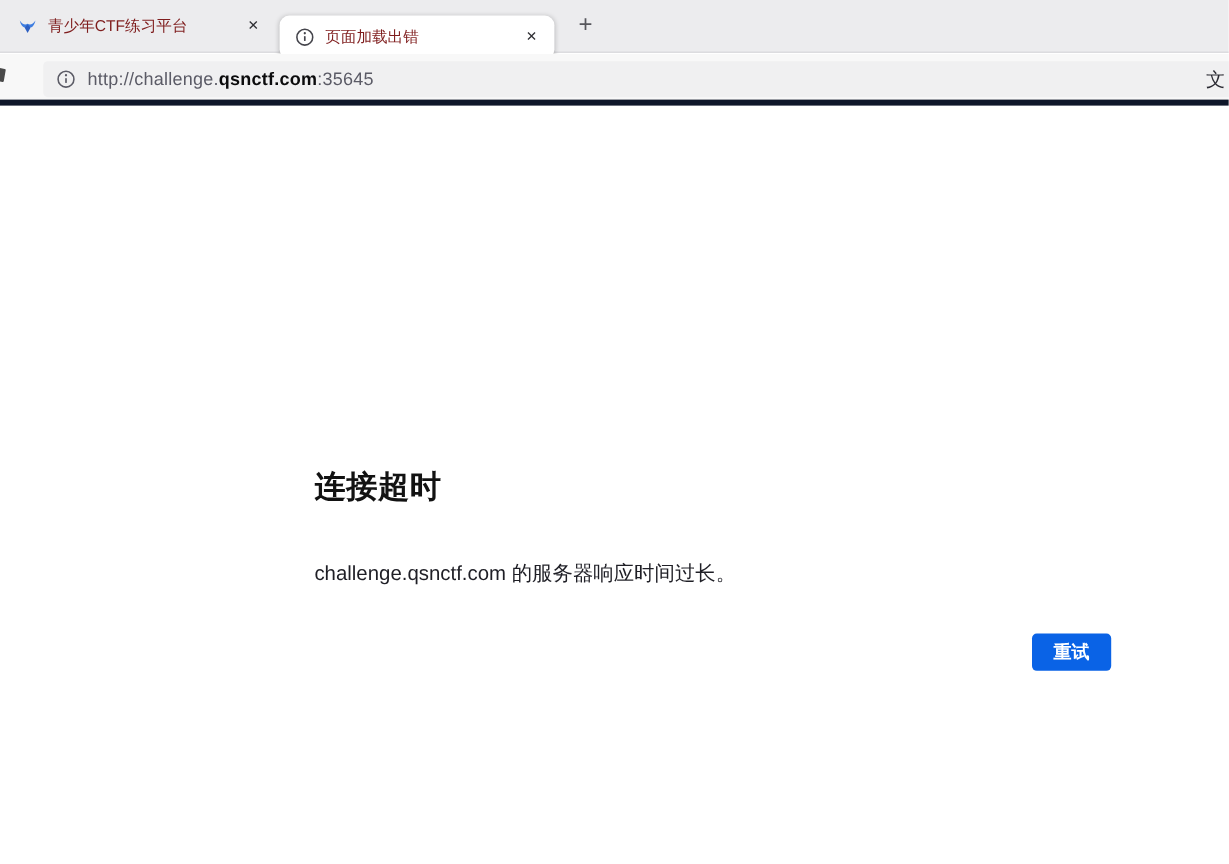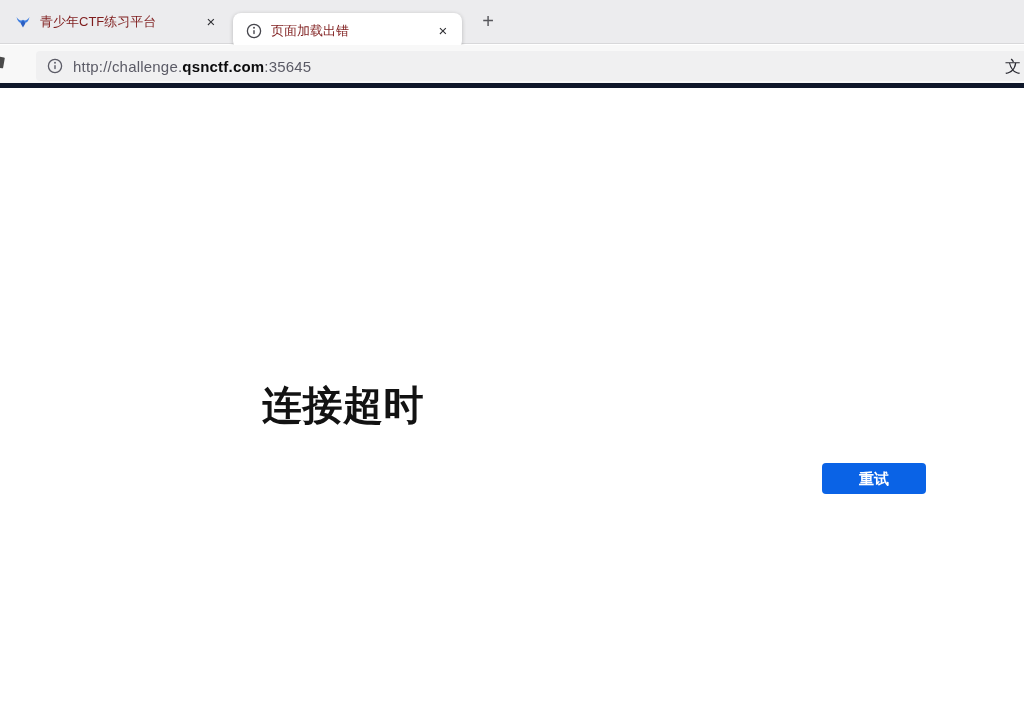--- a/index.html
+++ b/index.html
@@ -68,35 +68,35 @@
     position: absolute; left: 1005px; top: 12px;
     font-size: 16px; color: #2b2b33;
   }
 
   
   .content {
     position: absolute; left: 262px; top: 386px; width: 664px;
     color: #1b1b1f;
   }
   .error-title {
-    margin: 0; font-size: 40px; font-weight: 700; color: #121212;
+    margin: 0; font-size: 26px; font-weight: 700; color: #121212;
     line-height: 38px; letter-spacing: 0.5px;
   }
   .error-message { margin: 42px 0 0 0; font-size: 17px; color: #1f1f26; }
   .error-suggestions { margin: 15px 0 0 0; padding-left: 21px; }
   .error-suggestions li {
     font-size: 15.5px; color: #1f1f26;
     line-height: 17px; margin-bottom: 11px;
   }
   .btn-row { margin-top: 39px; text-align: right; }
   .retry-button {
     display: inline-block; border: none; cursor: pointer;
     background: #0a63e6; color: #ffffff;
     font-family: inherit; font-size: 15px; font-weight: 700;
-    padding: 8px 37px; border-radius: 4px; line-height: 15px;
+    padding: 8px 18px; border-radius: 4px; line-height: 15px;
   }
 </style>
 </head>
 <body>
 
 <div class="tabbar">
 
   <div class="tab inactive">
     <span class="favicon-wrap">
       <svg width="16" height="16" viewBox="0 0 16 16">
@@ -135,16 +135,17 @@
       </svg>
     </span>
     <span class="url-text"><span>http://challenge.</span><span class="url-domain">qsnctf.com</span><span>:35645</span></span>
   </div>
 
   <span class="translate-icon">文</span>
 </div>
 
 <div class="content">
   <h1 class="error-title">连接超时</h1>
+  <p class="error-message">challenge.qsnctf.com 的服务器响应时间过长。</p>
   <div class="btn-row">
     <button class="retry-button">重试</button>
   </div>
 </div>
 
 </body></html>

